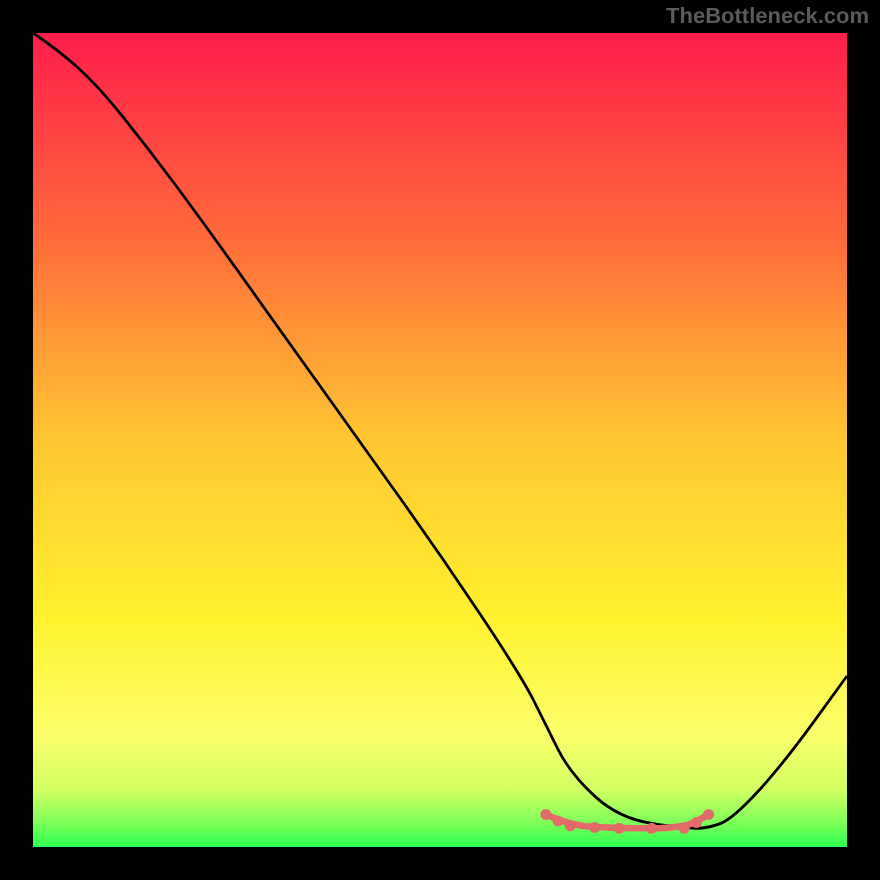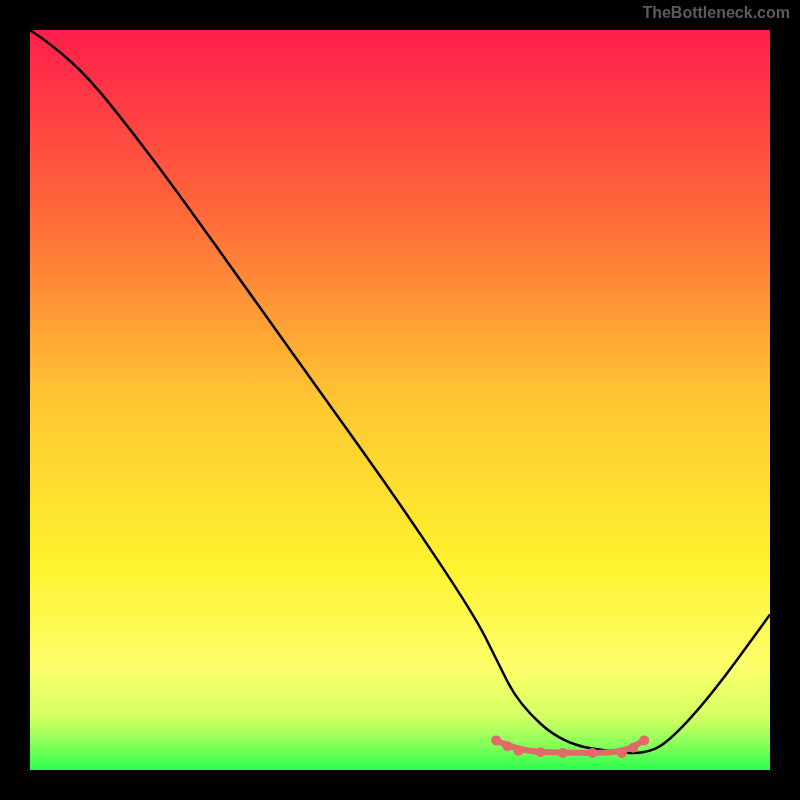--- a/index.html
+++ b/index.html
@@ -13,21 +13,21 @@
   .container {
     position: relative;
     width: 800px;
     height: 800px;
   }
   .watermark {
     position: absolute;
     top: 4px;
     right: 10px;
     font-family: Arial, Helvetica, sans-serif;
-    font-size: 16px;
+    font-size: 20px;
     font-weight: bold;
     color: #5b5b5b;
     z-index: 10;
   }
   svg { display: block; }
 </style>
 </head>
 <body>
 
 <div class="container">

